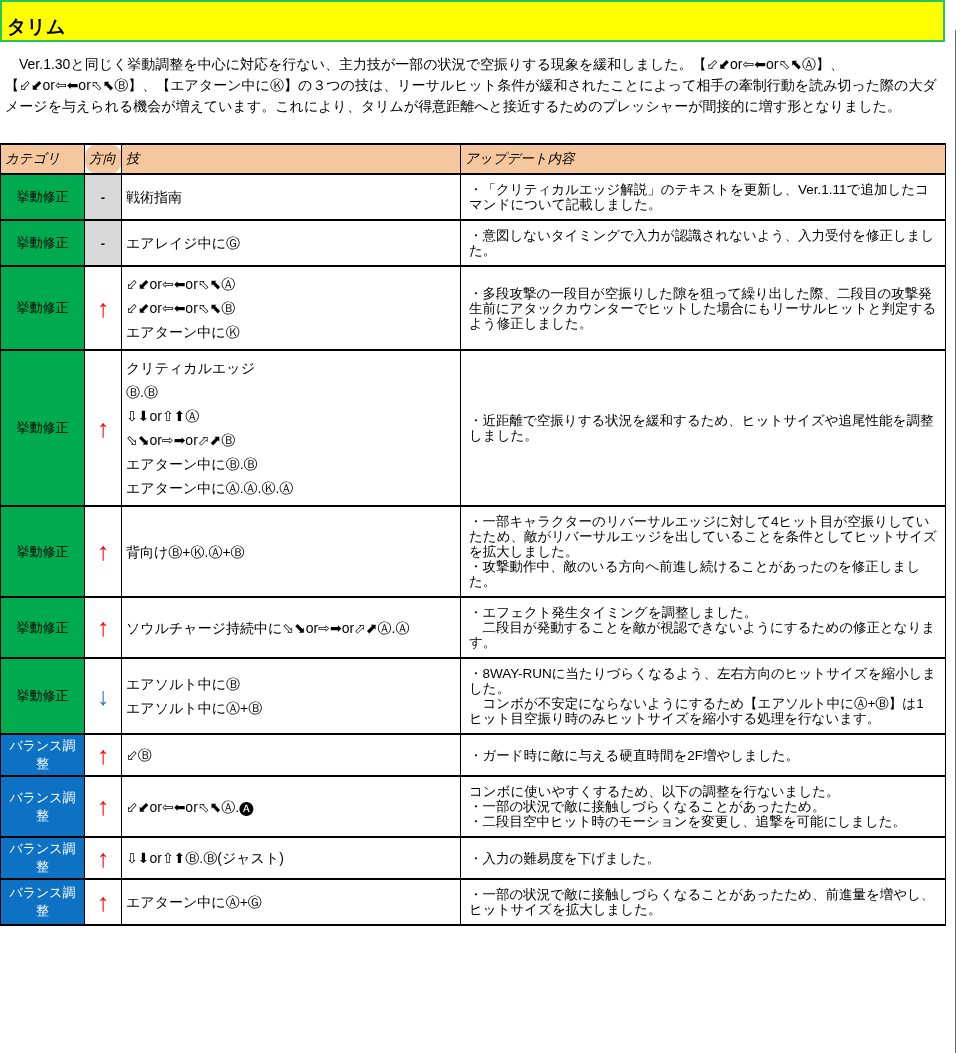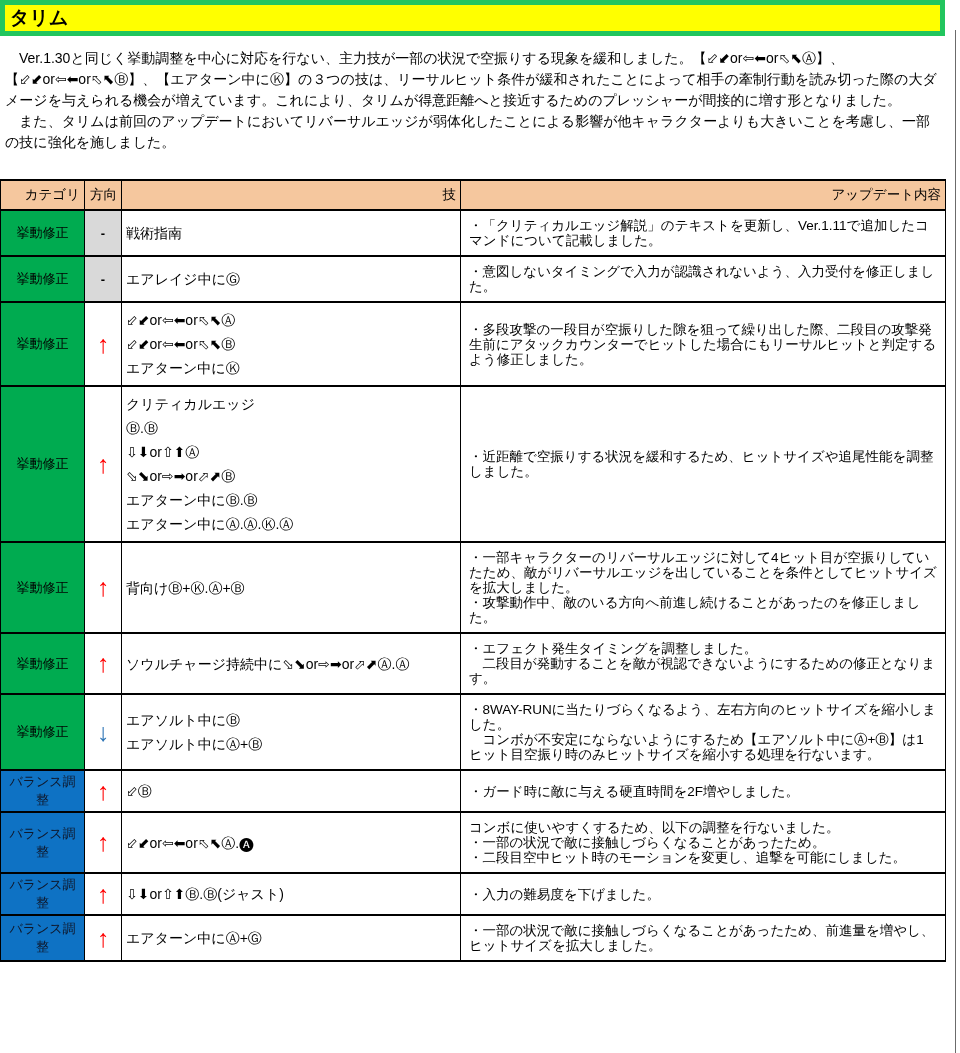--- a/index.html
+++ b/index.html
@@ -5,55 +5,54 @@
   :root{
     --title_bg:#FFFF00; --header_bg:#F5C79E; --behavior_bg:#00AB50;
     --balance_bg:#0E72C4; --dash_bg:#D9D9D9; --up:#FF0000; --down:#2E75B6;
   }
   *{box-sizing:border-box;}
   body{margin:0;background:#fff;color:#000;width:960px;
        font-family:"Liberation Sans","DejaVu Sans",sans-serif;}
   .page{width:960px;position:relative;min-height:1053px;}
   .right-edge{position:absolute;top:30px;bottom:0;right:4px;width:1px;background:#6b6b6b;}
   .title-bar{width:945px;min-height:28px;background:var(--title_bg);
-             border:5px solid #22c55e;font-size:19px;font-weight:bold;
-             padding:2px 5px 3px 5px;line-height:21px;}
+             border:2px solid #22c55e;font-size:19px;font-weight:bold;
+             padding:14px 5px 3px 5px;line-height:21px;}
   .intro{width:951px;padding:12px 8px 26px 5px;font-size:14px;line-height:21px;
          border-right:0;}
   .intro p{margin:0;}
   table.patch-table{border-collapse:collapse;width:945px;table-layout:fixed;
                     font-size:13.5px;}
   .patch-table th,.patch-table td{border:1px solid #000;vertical-align:middle;}
   .patch-table tr{border-top:2px solid #000;border-bottom:2px solid #000;}
-  .patch-table th{background:var(--header_bg);font-weight:normal;text-align:right;
-                  padding:5px 4px;height:28px;}
-  .col-cat{width:84px;} .col-dir{width:37px;} .col-move{width:339px;} .col-update{width:485px;}
+  .patch-table th{background:var(--header_bg);font-weight:normal;text-align:left;
+                  padding:5px 4px;height:28px;font-style:italic;}
+  .col-cat{width:84px;} .col-dir{width:37px;border-radius:13px;} .col-move{width:339px;} .col-update{width:485px;}
   td.cat{text-align:center;font-size:13px;padding:2px;}
   td.cat.behavior{background:var(--behavior_bg);color:#000000;}
-  td.cat.balance{background:var(--balance_bg);color:#0f172a;}
+  td.cat.balance{background:var(--balance_bg);color:#ffffff;}
   td.dir{text-align:center;padding:0;}
   td.dir.d-none{background:var(--dash_bg);font-weight:bold;font-size:13px;}
   td.dir.d-up{color:var(--up);font-size:25px;}
   td.dir.d-down{color:var(--down);font-size:25px;}
   td.moves{padding:5px 4px;font-size:14px;height:40px;margin-left:8px;}
   .move-line{line-height:24px;white-space:nowrap;}
   td.update{padding:7px 8px;height:40px;}
   .update-line{line-height:15px;}
 </style>
 </head>
 <body>
 
 <div class="page">
   <div class="right-edge"></div>
 
   <div class="title-bar">タリム</div>
 
   <div class="intro">
     <p>　Ver.1.30と同じく挙動調整を中心に対応を行ない、主力技が一部の状況で空振りする現象を緩和しました。【⬃⬋or⇦⬅or⬁⬉Ⓐ】、【⬃⬋or⇦⬅or⬁⬉Ⓑ】、【エアターン中にⓀ】の３つの技は、リーサルヒット条件が緩和されたことによって相手の牽制行動を読み切った際の大ダメージを与えられる機会が増えています。これにより、タリムが得意距離へと接近するためのプレッシャーが間接的に増す形となりました。</p>
-    <p>　また、タリムは前回のアップデートにおいてリバーサルエッジが弱体化したことによる影響が他キャラクターよりも大きいことを考慮し、一部の技に強化を施しました。</p>
   </div>
 
   <table class="patch-table">
     <thead>
       <tr>
         <th class="col-cat">カテゴリ</th>
         <th class="col-dir">方向</th>
         <th class="col-move">技</th>
         <th class="col-update">アップデート内容</th>
       </tr>

